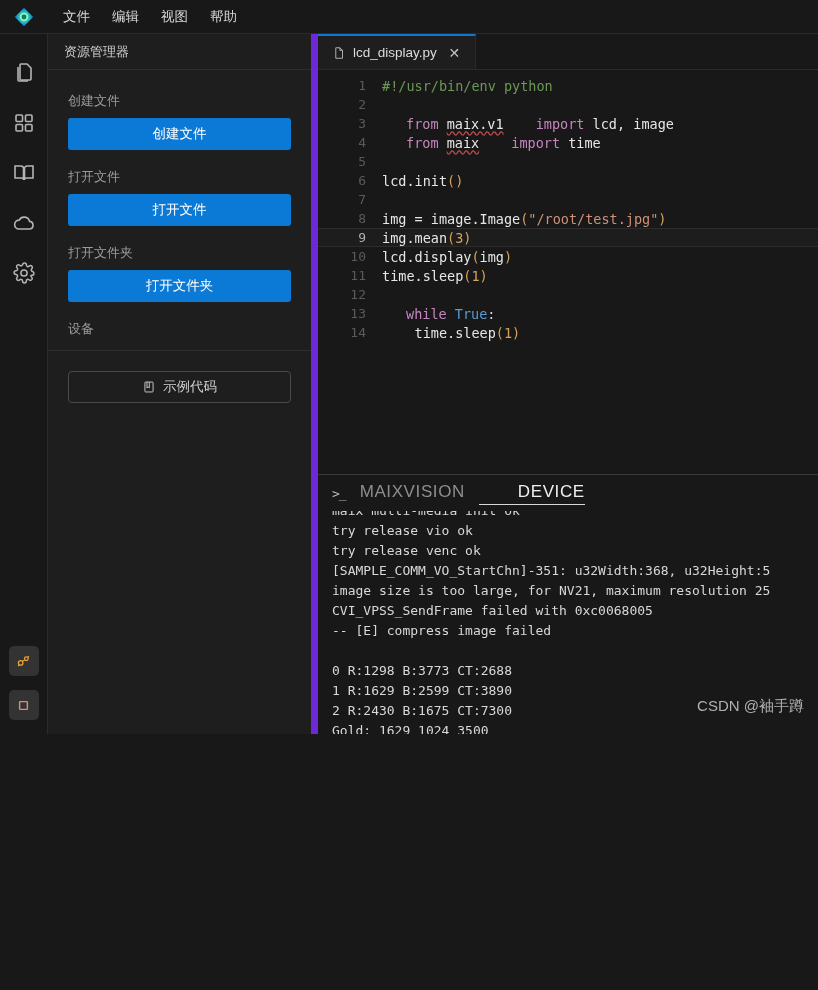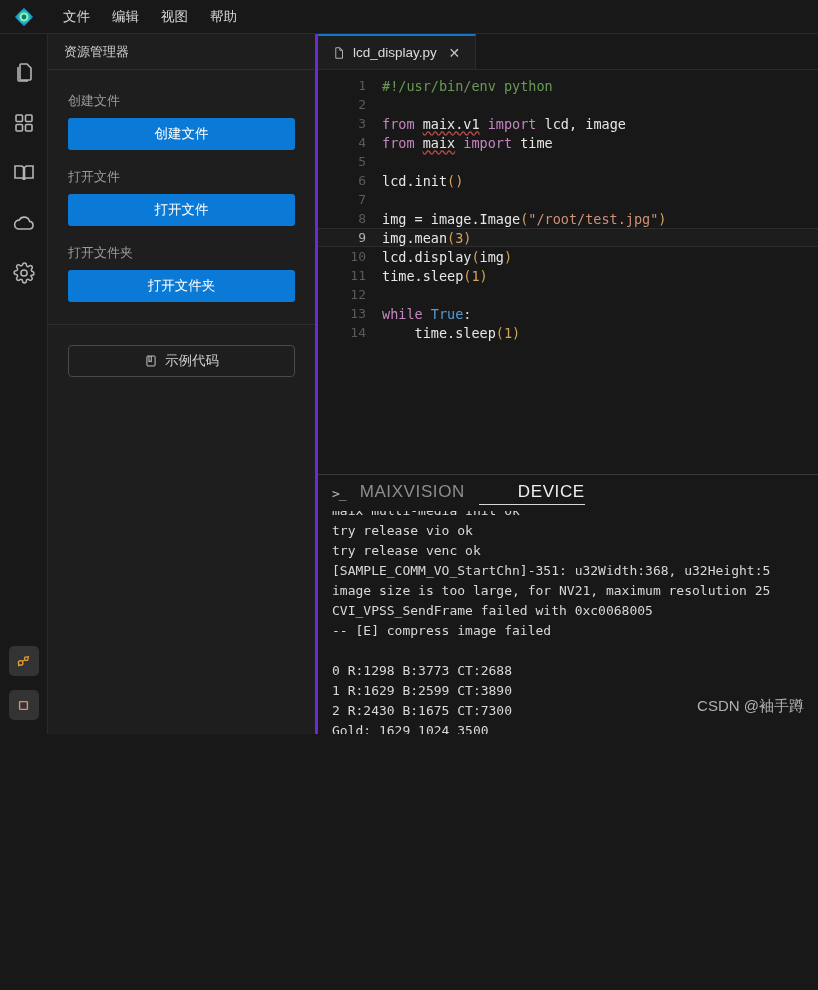--- a/index.html
+++ b/index.html
@@ -48,21 +48,21 @@
     width: 30px; height: 30px; border-radius: 5px; background: #333333;
     display: flex; align-items: center; justify-content: center;
     margin-bottom: 14px; cursor: pointer;
   }
   .act-btn svg { width: 17px; height: 17px; display: block; }
 
   
   .sidebar {
     width: 270px; min-width: 270px;
     background: #1e1e1e;
-    border-right: 3px solid #6d28d9;
+    border-right: 7px solid #6d28d9;
     display: flex; flex-direction: column;
   }
   .sidebar-header {
     height: 36px; display: flex; align-items: center;
     padding: 0 16px; color: #cfcfcf; font-size: 13px;
     border-bottom: 1px solid #2d2d2d;
   }
   .sidebar-body { padding: 22px 20px 0 20px; }
   .field-label { color: #9b9b9b; font-size: 13px; margin-bottom: 8px; }
   .blue-btn {
@@ -107,21 +107,21 @@
   }
   .code-line.active { background: #1d1d1d; border-top: 1px solid #2c2c2c; border-bottom: 1px solid #2c2c2c; height: 19px; }
   .ln {
     width: 64px; min-width: 64px; text-align: right; padding-right: 16px;
     color: #5a5a5a; font-size: 13px; user-select: none;
   }
   .code-line.active .ln { color: #b0b0b0; }
   .code-text { white-space: pre; color: #d4d4d4; }
 
   .c-com  { color: #6a9955; }
-  .c-kw   { color: #c586c0; }
+  .c-kw   { color: #c586c0; margin-left: 24px; }
   .c-id   { color: #e6e6e6; }
   .c-str  { color: #ce9178; }
   .c-num  { color: #d4a25a; }
   .c-pun  { color: #d4a25a; }
   .c-bool { color: #569cd6; }
   .c-op   { color: #d4d4d4; }
   .squig {
     text-decoration: underline wavy #c14b4b;
     text-decoration-skip-ink: none;
     text-underline-offset: 2px;
@@ -250,20 +250,21 @@
         <div class="field-label">打开文件</div>
         <button class="blue-btn">
           <span>打开文件</span>
         </button>
 
         <div class="field-label">打开文件夹</div>
         <button class="blue-btn">
           <span>打开文件夹</span>
         </button>
 
+        <div class="field-label">设备</div>
       </div>
 
       <div class="sidebar-divider"></div>
 
       <div class="sidebar-footer">
         <button class="ghost-btn">
           <svg viewBox="0 0 24 24" fill="none" stroke="currentColor" stroke-width="1.6">
             <rect x="5" y="3.5" width="14" height="17" rx="1.2"></rect>
             <path d="M8.5 3.5v10l2-1.6 2 1.6v-10"></path>
           </svg>

